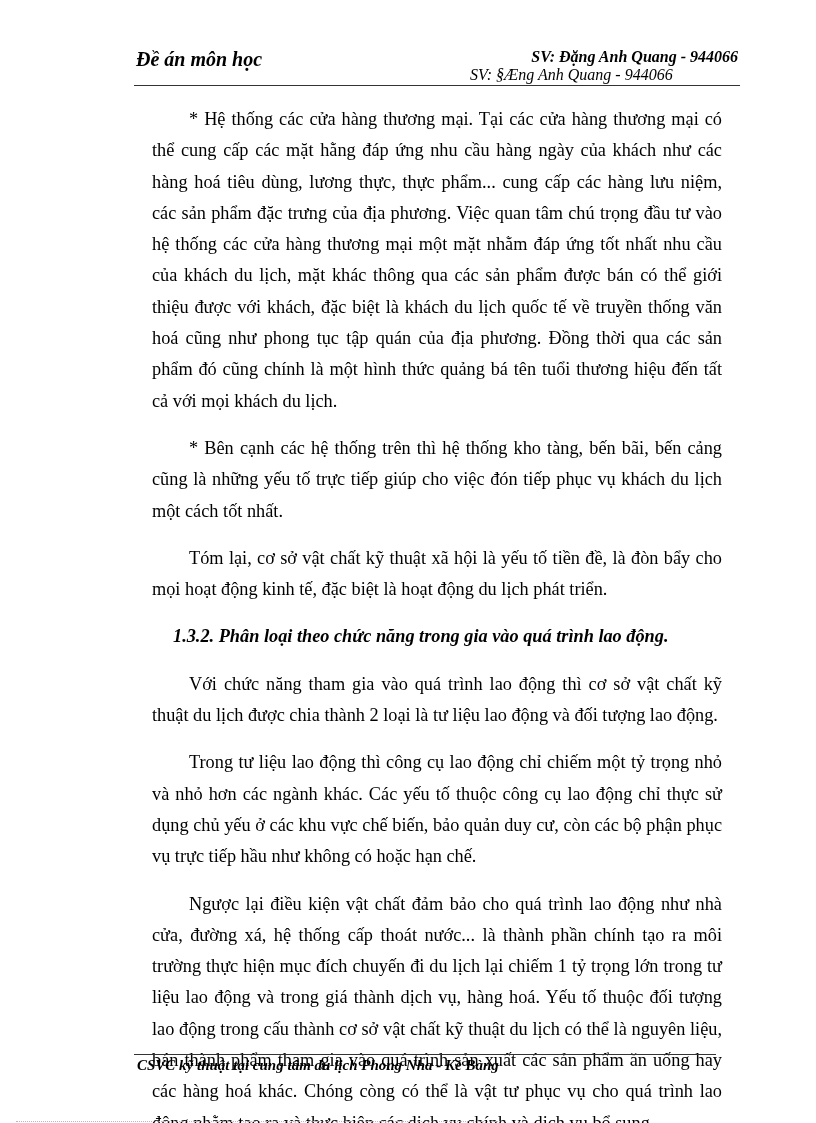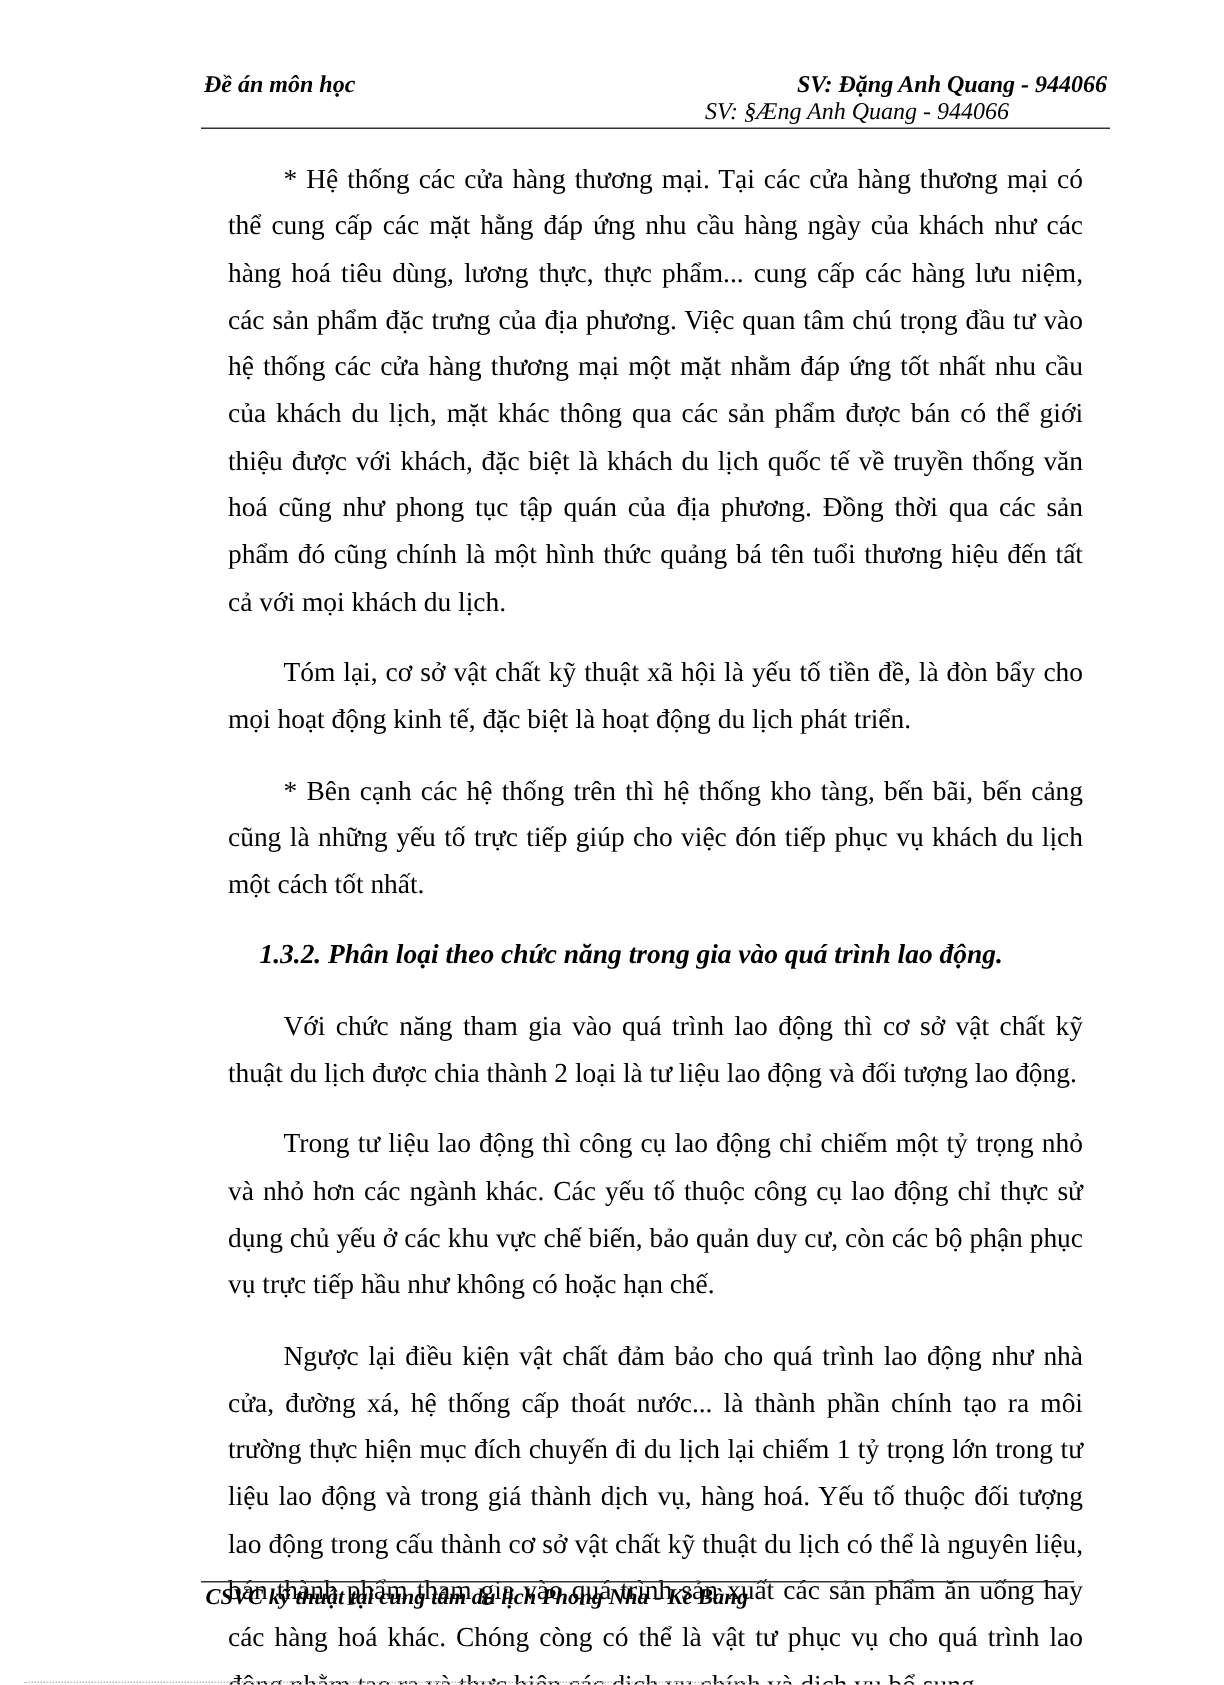--- a/index.html
+++ b/index.html
@@ -1,18 +1,18 @@
 <!DOCTYPE html>
 <html><head>
   <meta charset="utf-8">
   <style>
     html, body { margin: 0; padding: 0; background: #ffffff; }
     body { width: 816px; height: 1123px; position: relative; overflow: hidden;
            font-family: "Liberation Serif", "DejaVu Serif", serif; color: #000; }
-    .header-left { position: absolute; left: 136px; top: 48px; font-size: 16px;
+    .header-left { position: absolute; left: 136px; top: 48px; font-size: 20px;
                    font-style: italic; font-weight: bold; }
     .header-right1 { position: absolute; right: 78px; top: 48px; font-size: 16px;
                      font-style: italic; font-weight: bold; }
     .header-right2 { position: absolute; left: 470px; top: 66px; font-size: 16px;
                      font-style: italic; font-weight: normal; }
     .header-rule { position: absolute; left: 134px; width: 606px; top: 85px;
                    border-top: 1px solid #333; height: 0; }
     .body-text { position: absolute; left: 136px; width: 602px; top: 88px; }
     .para { font-size: 18.3px; line-height: 31.3px; text-align: justify; margin: 16px;
             text-indent: 37px; }
@@ -29,22 +29,22 @@
 </head>
 <body>
 
 <div class="header-left">Đề án môn học</div>
 <div class="header-right1">SV: Đặng Anh Quang - 944066</div>
 <div class="header-right2">SV: §Æng Anh Quang - 944066</div>
 <div class="header-rule"></div>
 
 <div class="body-text">
   <p class="para">* Hệ thống các cửa hàng thương mại. Tại các cửa hàng thương mại có thể cung cấp các mặt hằng đáp ứng nhu cầu hàng ngày của khách như các hàng hoá tiêu dùng, lương thực, thực phẩm... cung cấp các hàng lưu niệm, các sản phẩm đặc trưng của địa phương. Việc quan tâm chú trọng đầu tư vào hệ thống các cửa hàng thương mại một mặt nhằm đáp ứng tốt nhất nhu cầu của khách du lịch, mặt khác thông qua các sản phẩm được bán có thể giới thiệu được với khách, đặc biệt là khách du lịch quốc tế về truyền thống văn hoá cũng như phong tục tập quán của địa phương. Đồng thời qua các sản phẩm đó cũng chính là một hình thức quảng bá tên tuổi thương hiệu đến tất cả với mọi khách du lịch.</p>
+  <p class="para">* Bên cạnh các hệ thống trên thì hệ thống kho tàng, bến bãi, bến cảng cũng là những yếu tố trực tiếp giúp cho việc đón tiếp phục vụ khách du lịch một cách tốt nhất.</p>
   <p class="para">Tóm lại, cơ sở vật chất kỹ thuật xã hội là yếu tố tiền đề, là đòn bẩy cho mọi hoạt động kinh tế, đặc biệt là hoạt động du lịch phát triển.</p>
-  <p class="para">* Bên cạnh các hệ thống trên thì hệ thống kho tàng, bến bãi, bến cảng cũng là những yếu tố trực tiếp giúp cho việc đón tiếp phục vụ khách du lịch một cách tốt nhất.</p>
   <p class="section-heading">1.3.2. Phân loại theo chức năng trong gia vào quá trình lao động.</p>
   <p class="para">Với chức năng tham gia vào quá trình lao động thì cơ sở vật chất kỹ thuật du lịch được chia thành 2 loại là tư liệu lao động và đối tượng lao động.</p>
   <p class="para">Trong tư liệu lao động thì công cụ lao động chỉ chiếm một tỷ trọng nhỏ và nhỏ hơn các ngành khác. Các yếu tố thuộc công cụ lao động chỉ thực sử dụng chủ yếu ở các khu vực chế biến, bảo quản duy cư, còn các bộ phận phục vụ trực tiếp hầu như không có hoặc hạn chế.</p>
   <p class="para">Ngược lại điều kiện vật chất đảm bảo cho quá trình lao động như nhà cửa, đường xá, hệ thống cấp thoát nước... là thành phần chính tạo ra môi trường thực hiện mục đích chuyến đi du lịch lại chiếm 1 tỷ trọng lớn trong tư liệu lao động và trong giá thành dịch vụ, hàng hoá. Yếu tố thuộc đối tượng lao động trong cấu thành cơ sở vật chất kỹ thuật du lịch có thể là nguyên liệu, bán thành phẩm tham gia vào quá trình sản xuất các sản phẩm ăn uống hay các hàng hoá khác. Chóng còng có thể là vật tư phục vụ cho quá trình lao động nhằm tạo ra và thực hiện các dịch vụ chính và dịch vụ bổ sung.</p>
 </div>
 
 <div class="footer-rule"></div>
 <div class="footer-text">CSVC kỹ thuật tại cung tâm du lịch Phong Nha - Kẻ Bàng</div>
 
 <div class="page-edge" style="left:16px; width:490px;"></div>

